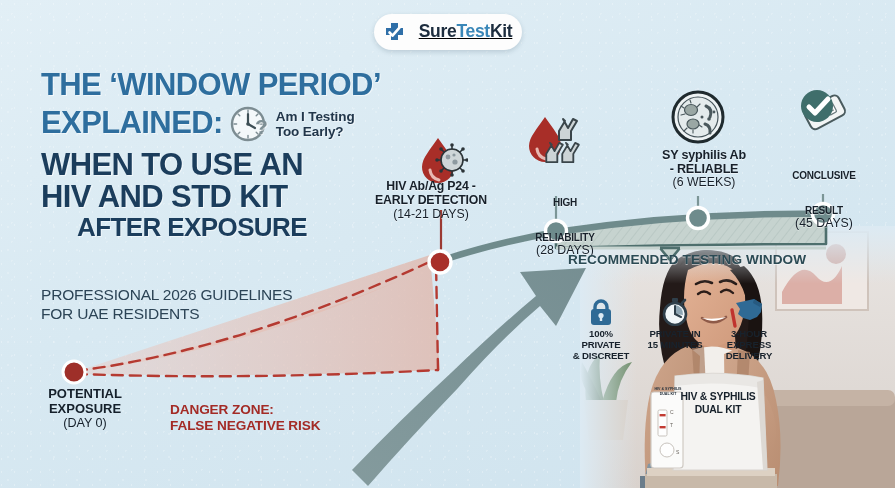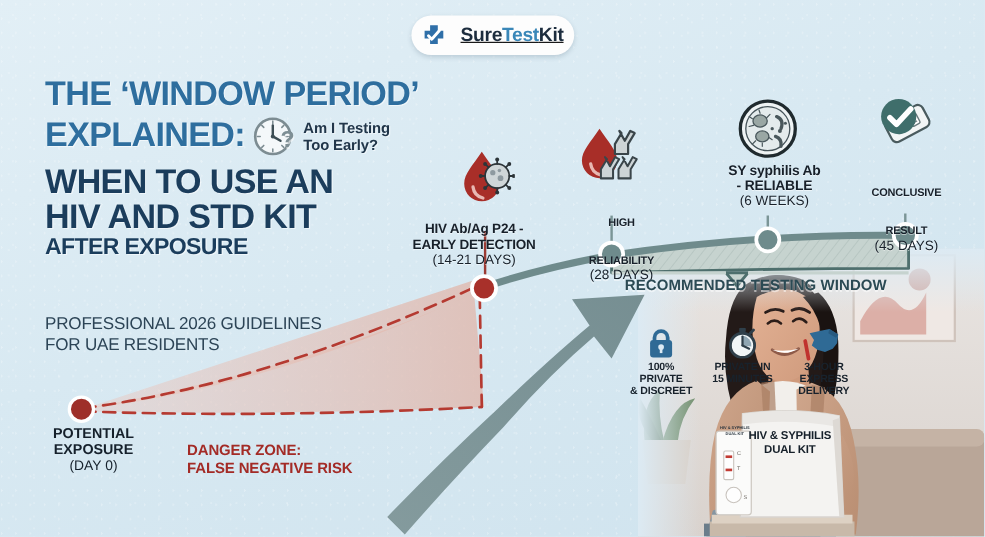--- a/index.html
+++ b/index.html
@@ -49,21 +49,21 @@
   .h-line {
     font-weight:bold; line-height:.99; letter-spacing:-.6px;
     font-family:"Liberation Sans", sans-serif;
     text-shadow:1px 1px 0 rgba(255,255,255,.55);
   }
   .h1a { font-size:31px; color:#2e6e9e; }
   .h1b { font-size:31px; color:#2e6e9e; margin-top:2px;
          display:flex; align-items:center; }
   .h2  { font-size:31px; color:#1b3d5c; margin-top:5px; }
   .h2b { font-size:31px; color:#1b3d5c; margin-top:2px; }
-  .h2c { font-size:21px; color:#1b3d5c; margin-top:2px; }
+  .h2c { font-size:26px; color:#1b3d5c; margin-top:2px;margin-left:36px; }
 
   #clockwrap { display:inline-flex; align-items:center; gap:5px; margin-left:6px; }
   .clock-svg { width:42px; height:42px; display:block; }
   #asktext {
     font-size:13.5px; font-weight:bold; color:#21364a;
     line-height:1.12; letter-spacing:-.1px; white-space:nowrap;
   }
 
   #subhead {
     position:absolute; left:41px; top:286px; width:330px;
@@ -76,21 +76,21 @@
 
   
   .node-label {
     position:absolute; text-align:center;
     font-weight:bold; color:#17202a; line-height:1.13;
     text-shadow:0 1px 0 rgba(255,255,255,.5);
   }
   .node-label .t1 { font-size:12.3px; letter-spacing:-.2px; }
   .node-label .t2 { font-size:12.3px; font-weight:normal; }
 
-  #lbl-n1 { left:356px; top:202px; width:150px; }
+  #lbl-n1 { left:356px; top:180px; width:150px; }
   #lbl-n2 { left:505px; top:173px; width:120px; }
   #lbl-n3 { left:630px; top:148px; width:148px; }
   #lbl-n4 { left:760px; top:146px; width:128px; }
   #lbl-n2 .t1, #lbl-n4 .t1 { font-size:10px;margin-top:24px; }
   #lbl-n3 .t1 { font-size:12.6px; }
 
   
   .node-icon { position:absolute; }
   #ic-n1 { left:416px; top:136px; width:52px; height:52px; }
   #ic-n2 { left:527px; top:115px; width:58px; height:56px; }

